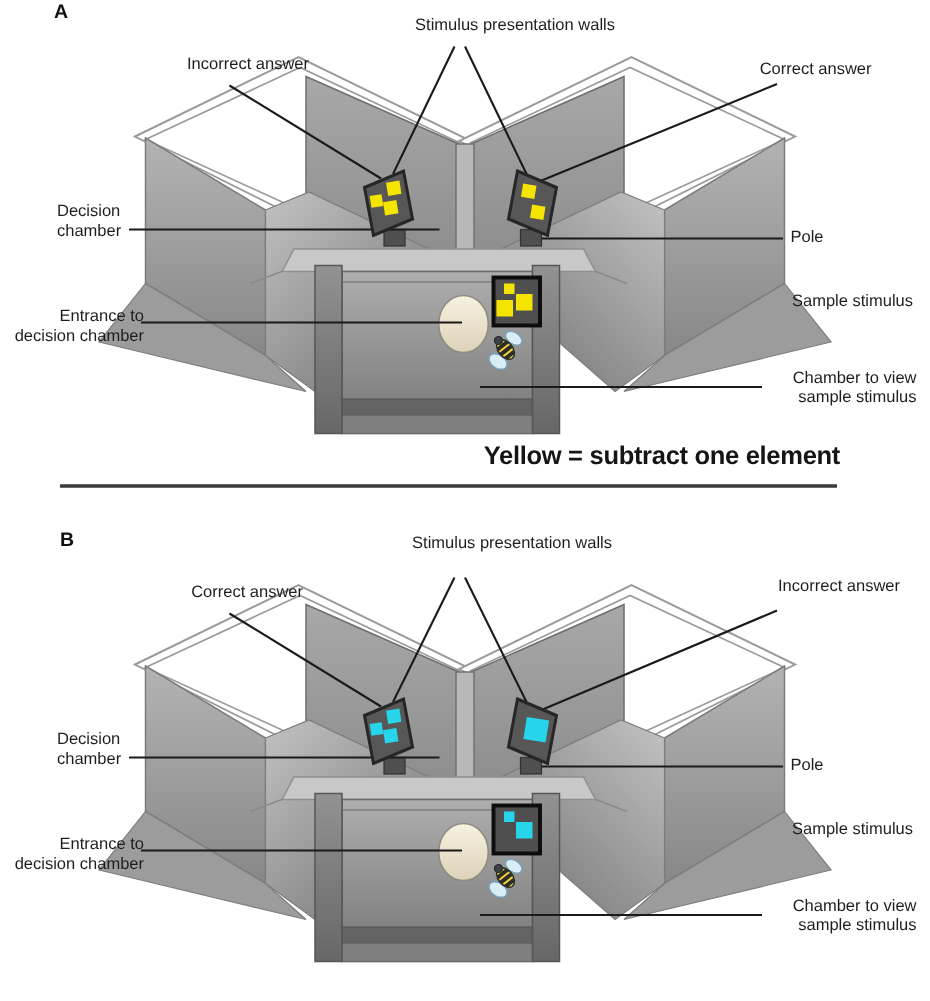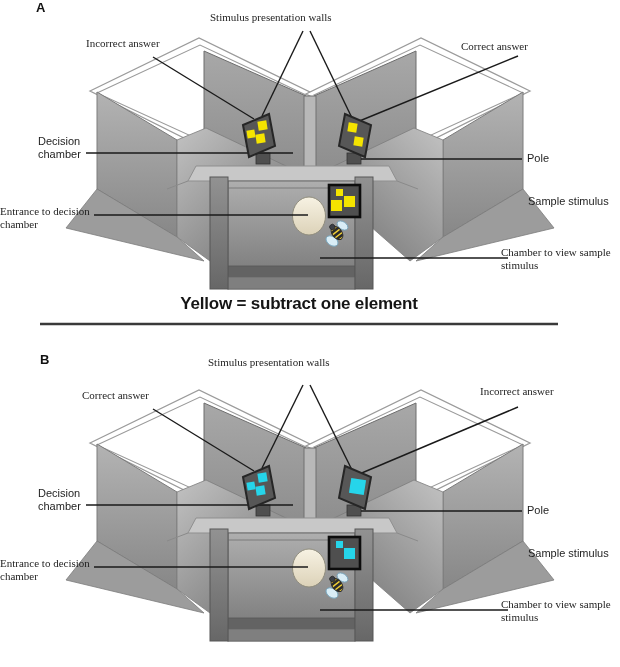--- a/index.html
+++ b/index.html
@@ -1,22 +1,22 @@
 <!DOCTYPE html>
 <html><head>
 <meta charset="utf-8">
 <style>
   html,body{margin:0;padding:0;background:#ffffff;}
   #stage{position:relative;width:620px;height:667px;background:#ffffff;overflow:hidden;
          font-family:"Liberation Sans",sans-serif;}
   #art{position:absolute;left:0;top:0;}
   .lbl{position:absolute;font-size:11px;line-height:12.5px;color:#1e1e1e;}
-  .center{text-align:left;font-family:Liberation Serif, serif;}
+  .center{text-align:right;}
   .pl{position:absolute;font-size:13px;font-weight:bold;color:#111;}
-  .caption{position:absolute;left:38px;width:522px;text-align:center;
+  .caption{position:absolute;left:38px;width:522px;text-align:right;
            font-size:17px;font-weight:600;letter-spacing:-0.2px;color:#151515;}
 </style>
 </head>
 <body>
 
 <div id="stage">
 
 <svg id="art" width="620" height="667" viewBox="0 0 620 667">
   <defs>
     <linearGradient id="gWall" x1="0" y1="0" x2="0" y2="1">

